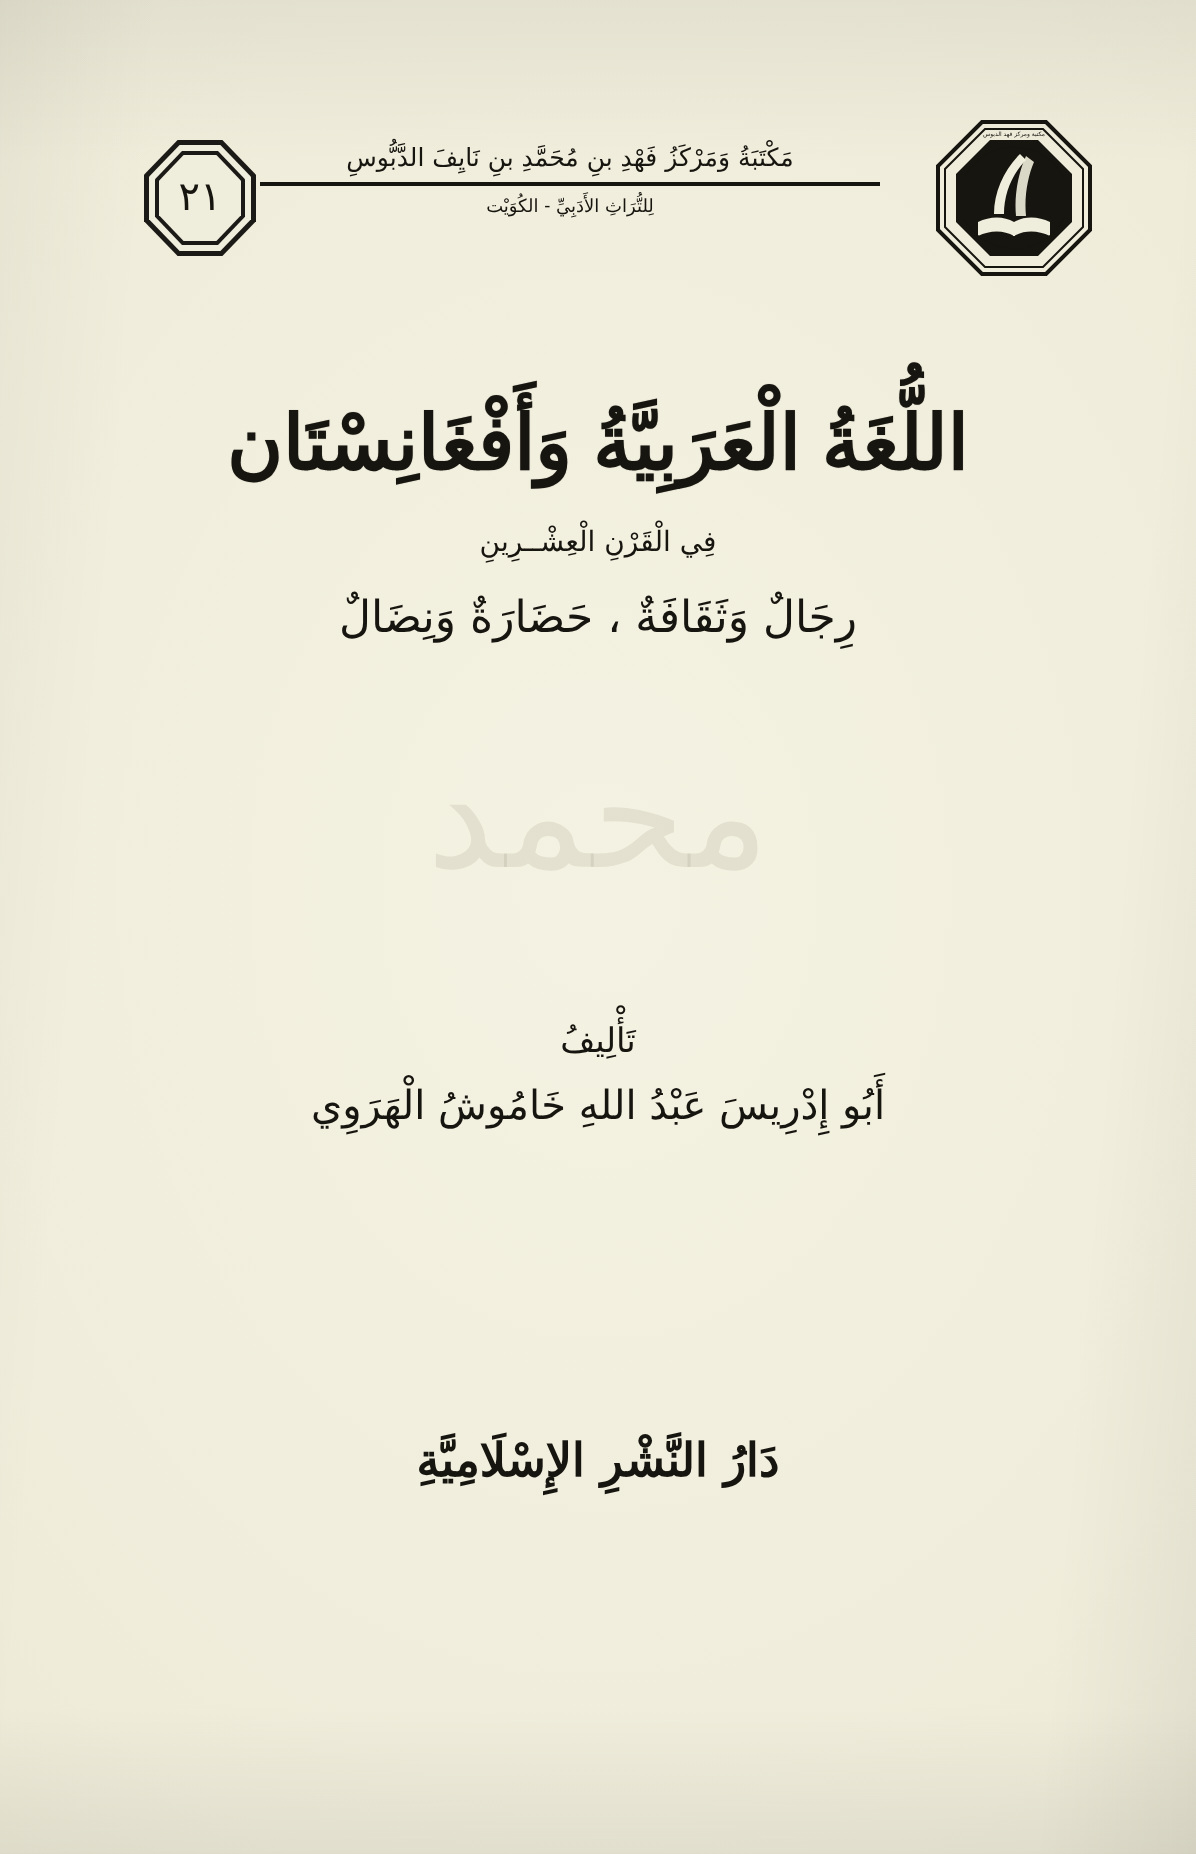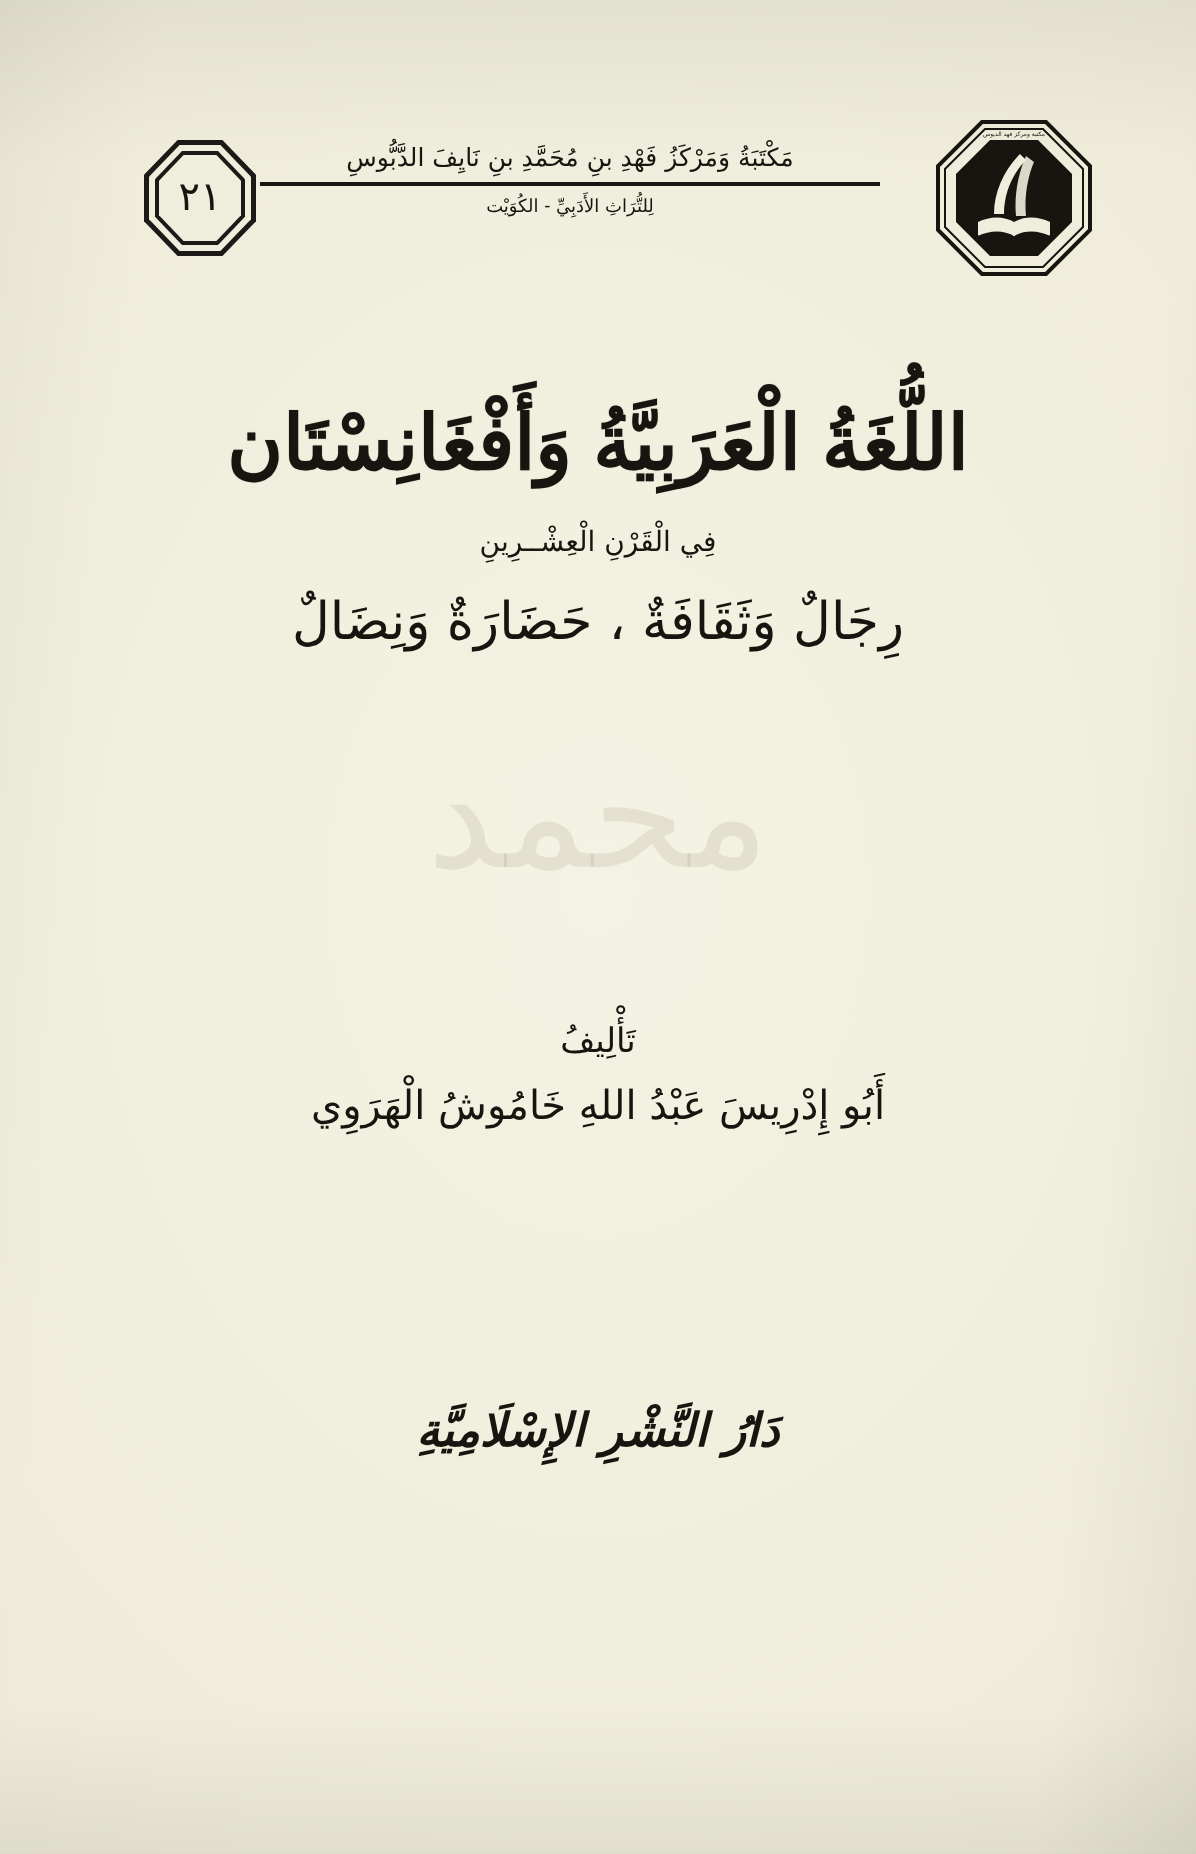--- a/index.html
+++ b/index.html
@@ -161,21 +161,21 @@
     line-height: 1.3;
   }
   .subtitle2 {
     margin-top: 30px;
     font-size: 36px;
     color: #17150f;
     line-height: 1.3;
   }
   .subtitle3 {
     margin-top: 28px;
-    font-size: 52px;
+    font-size: 44px;
     color: #17150f;
     line-height: 1.3;
   }
 
   
   .watermark {
     position: absolute;
     top: 740px;
     left: 0;
     right: 0;
@@ -202,28 +202,27 @@
   }
   .author-name {
     margin-top: 22px;
     font-size: 40px;
     color: #17150f;
   }
 
   
   .footer-pub {
     position: absolute;
-    top: 1403px;
+    top: 1433px;
     left: 0;
     right: 0;
     text-align: center;
     font-size: 46px;
     color: #17150f;
     font-weight: 700;
-    font-style: italic;
   }
 
   
   .streaks {
     position: absolute;
     inset: 0;
     pointer-events: none;
     background:
       linear-gradient(0deg, rgba(0,0,0,0.012) 0 1px, transparent 1px 7px);
     opacity: .5;

